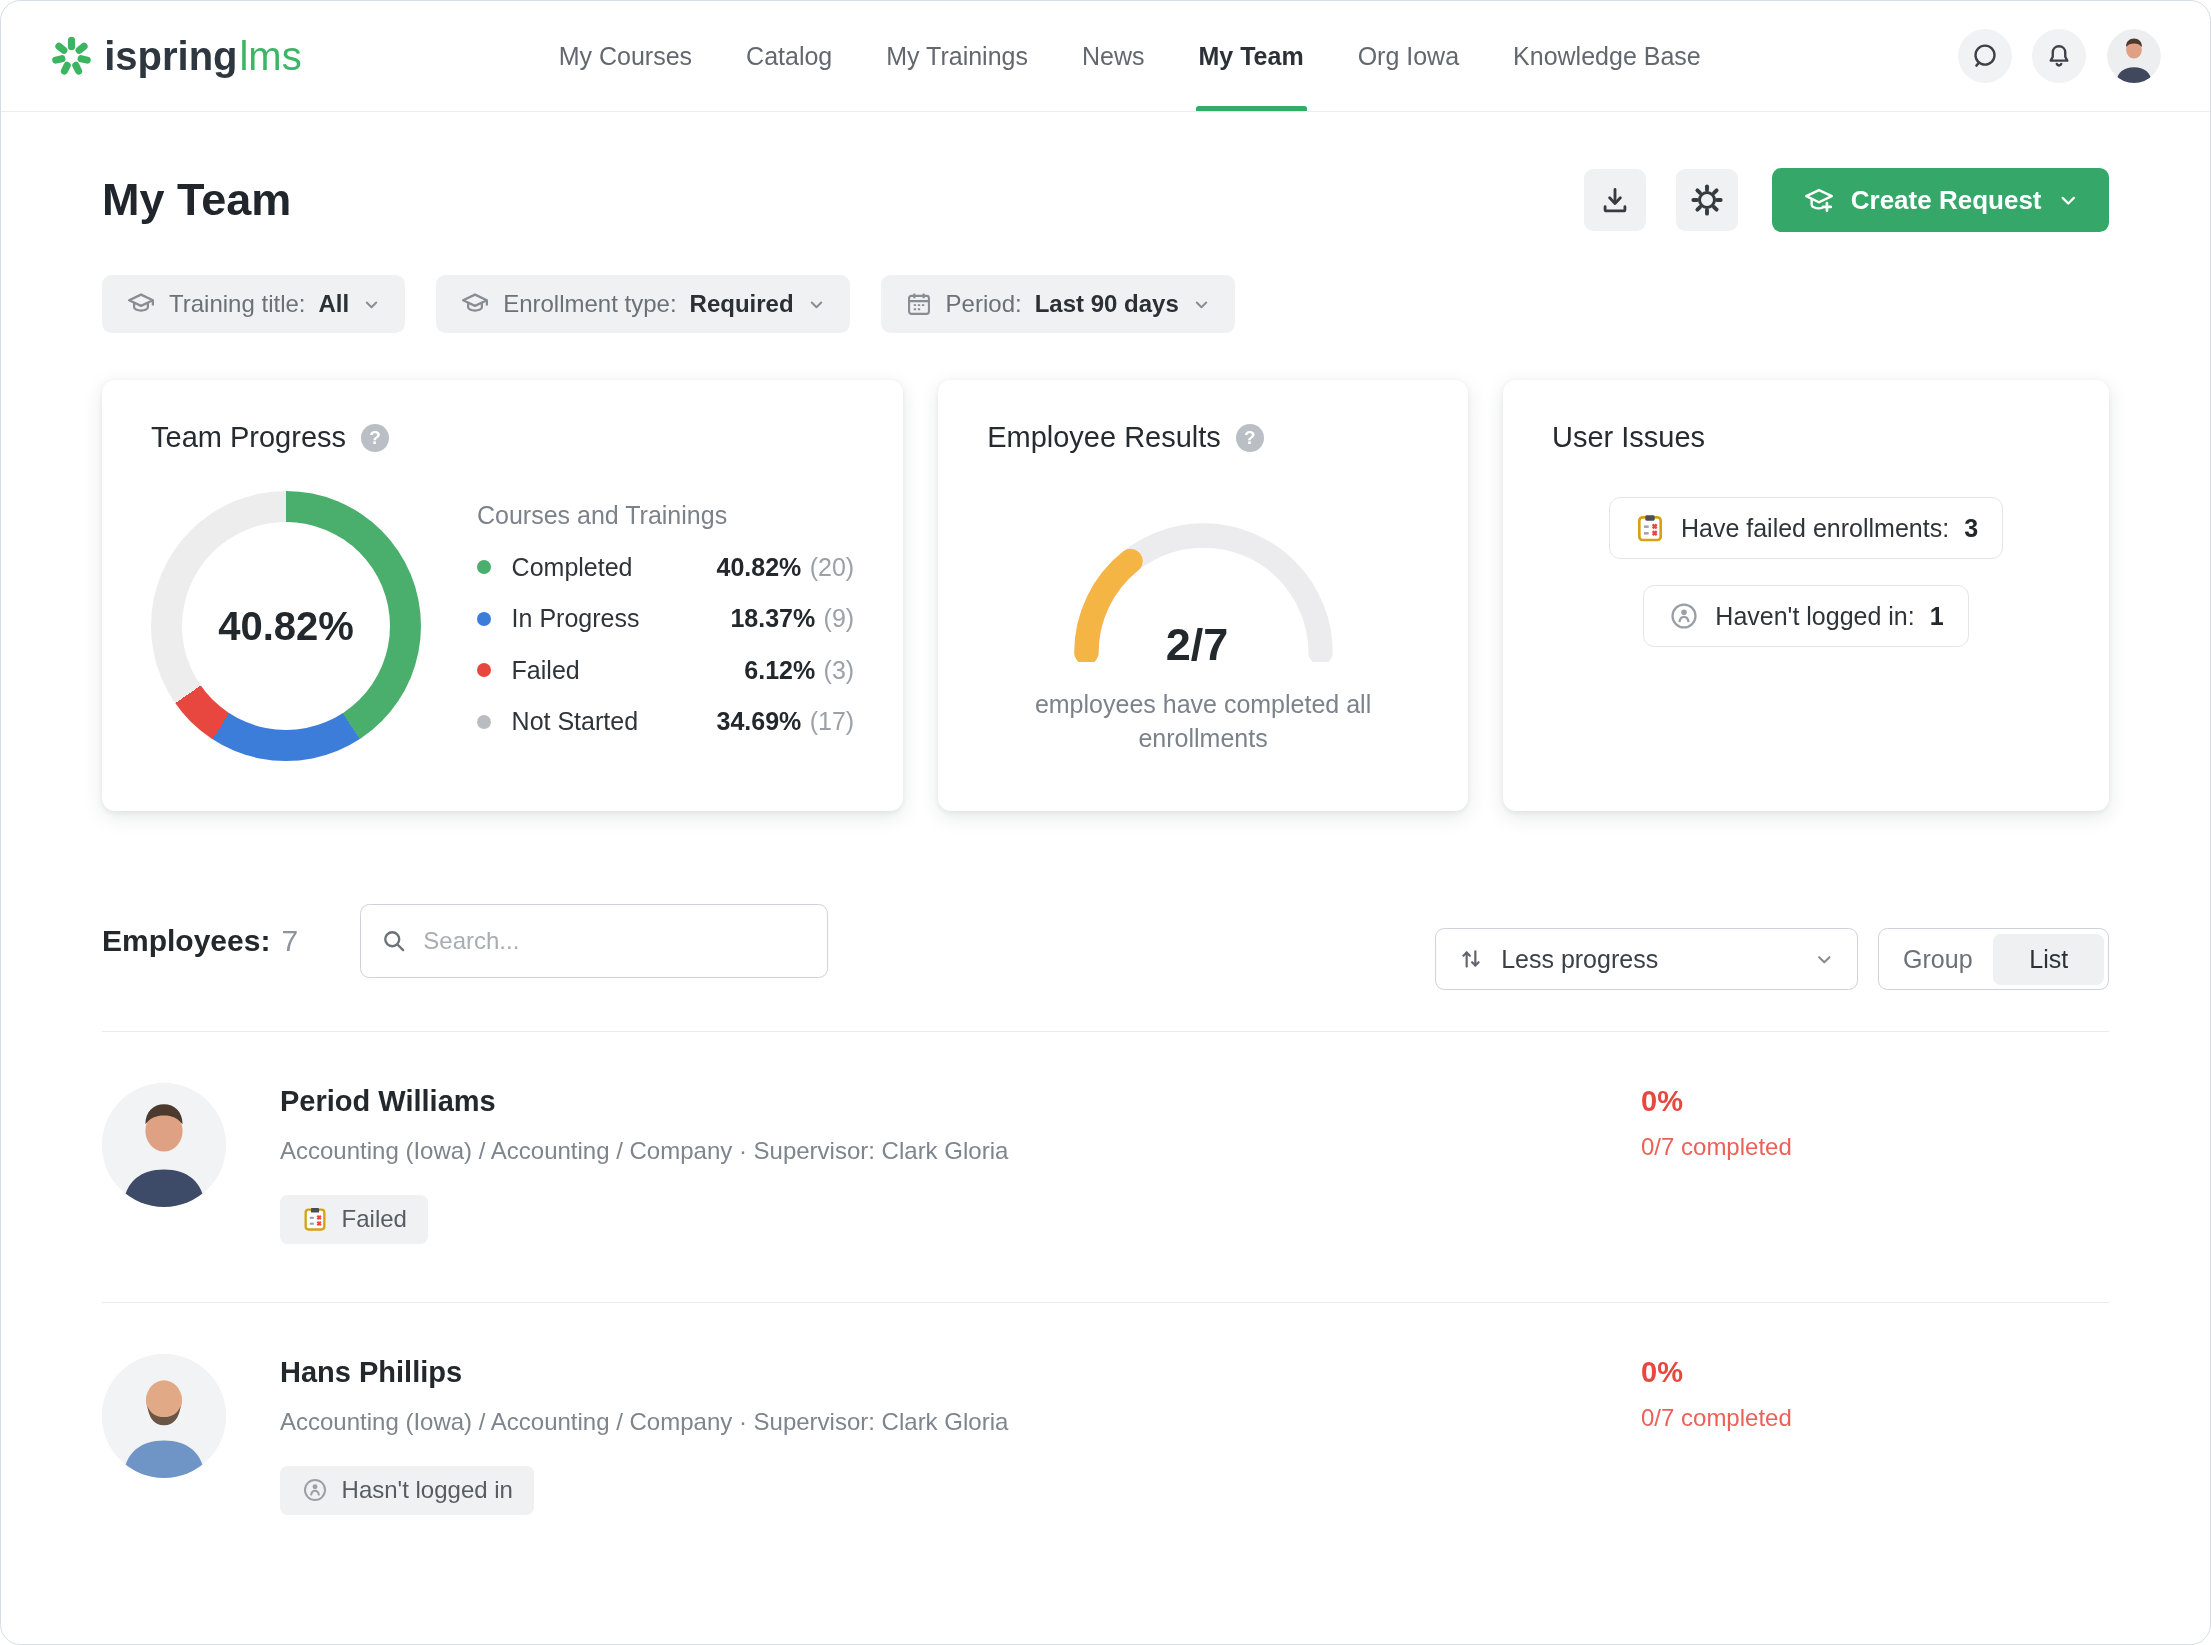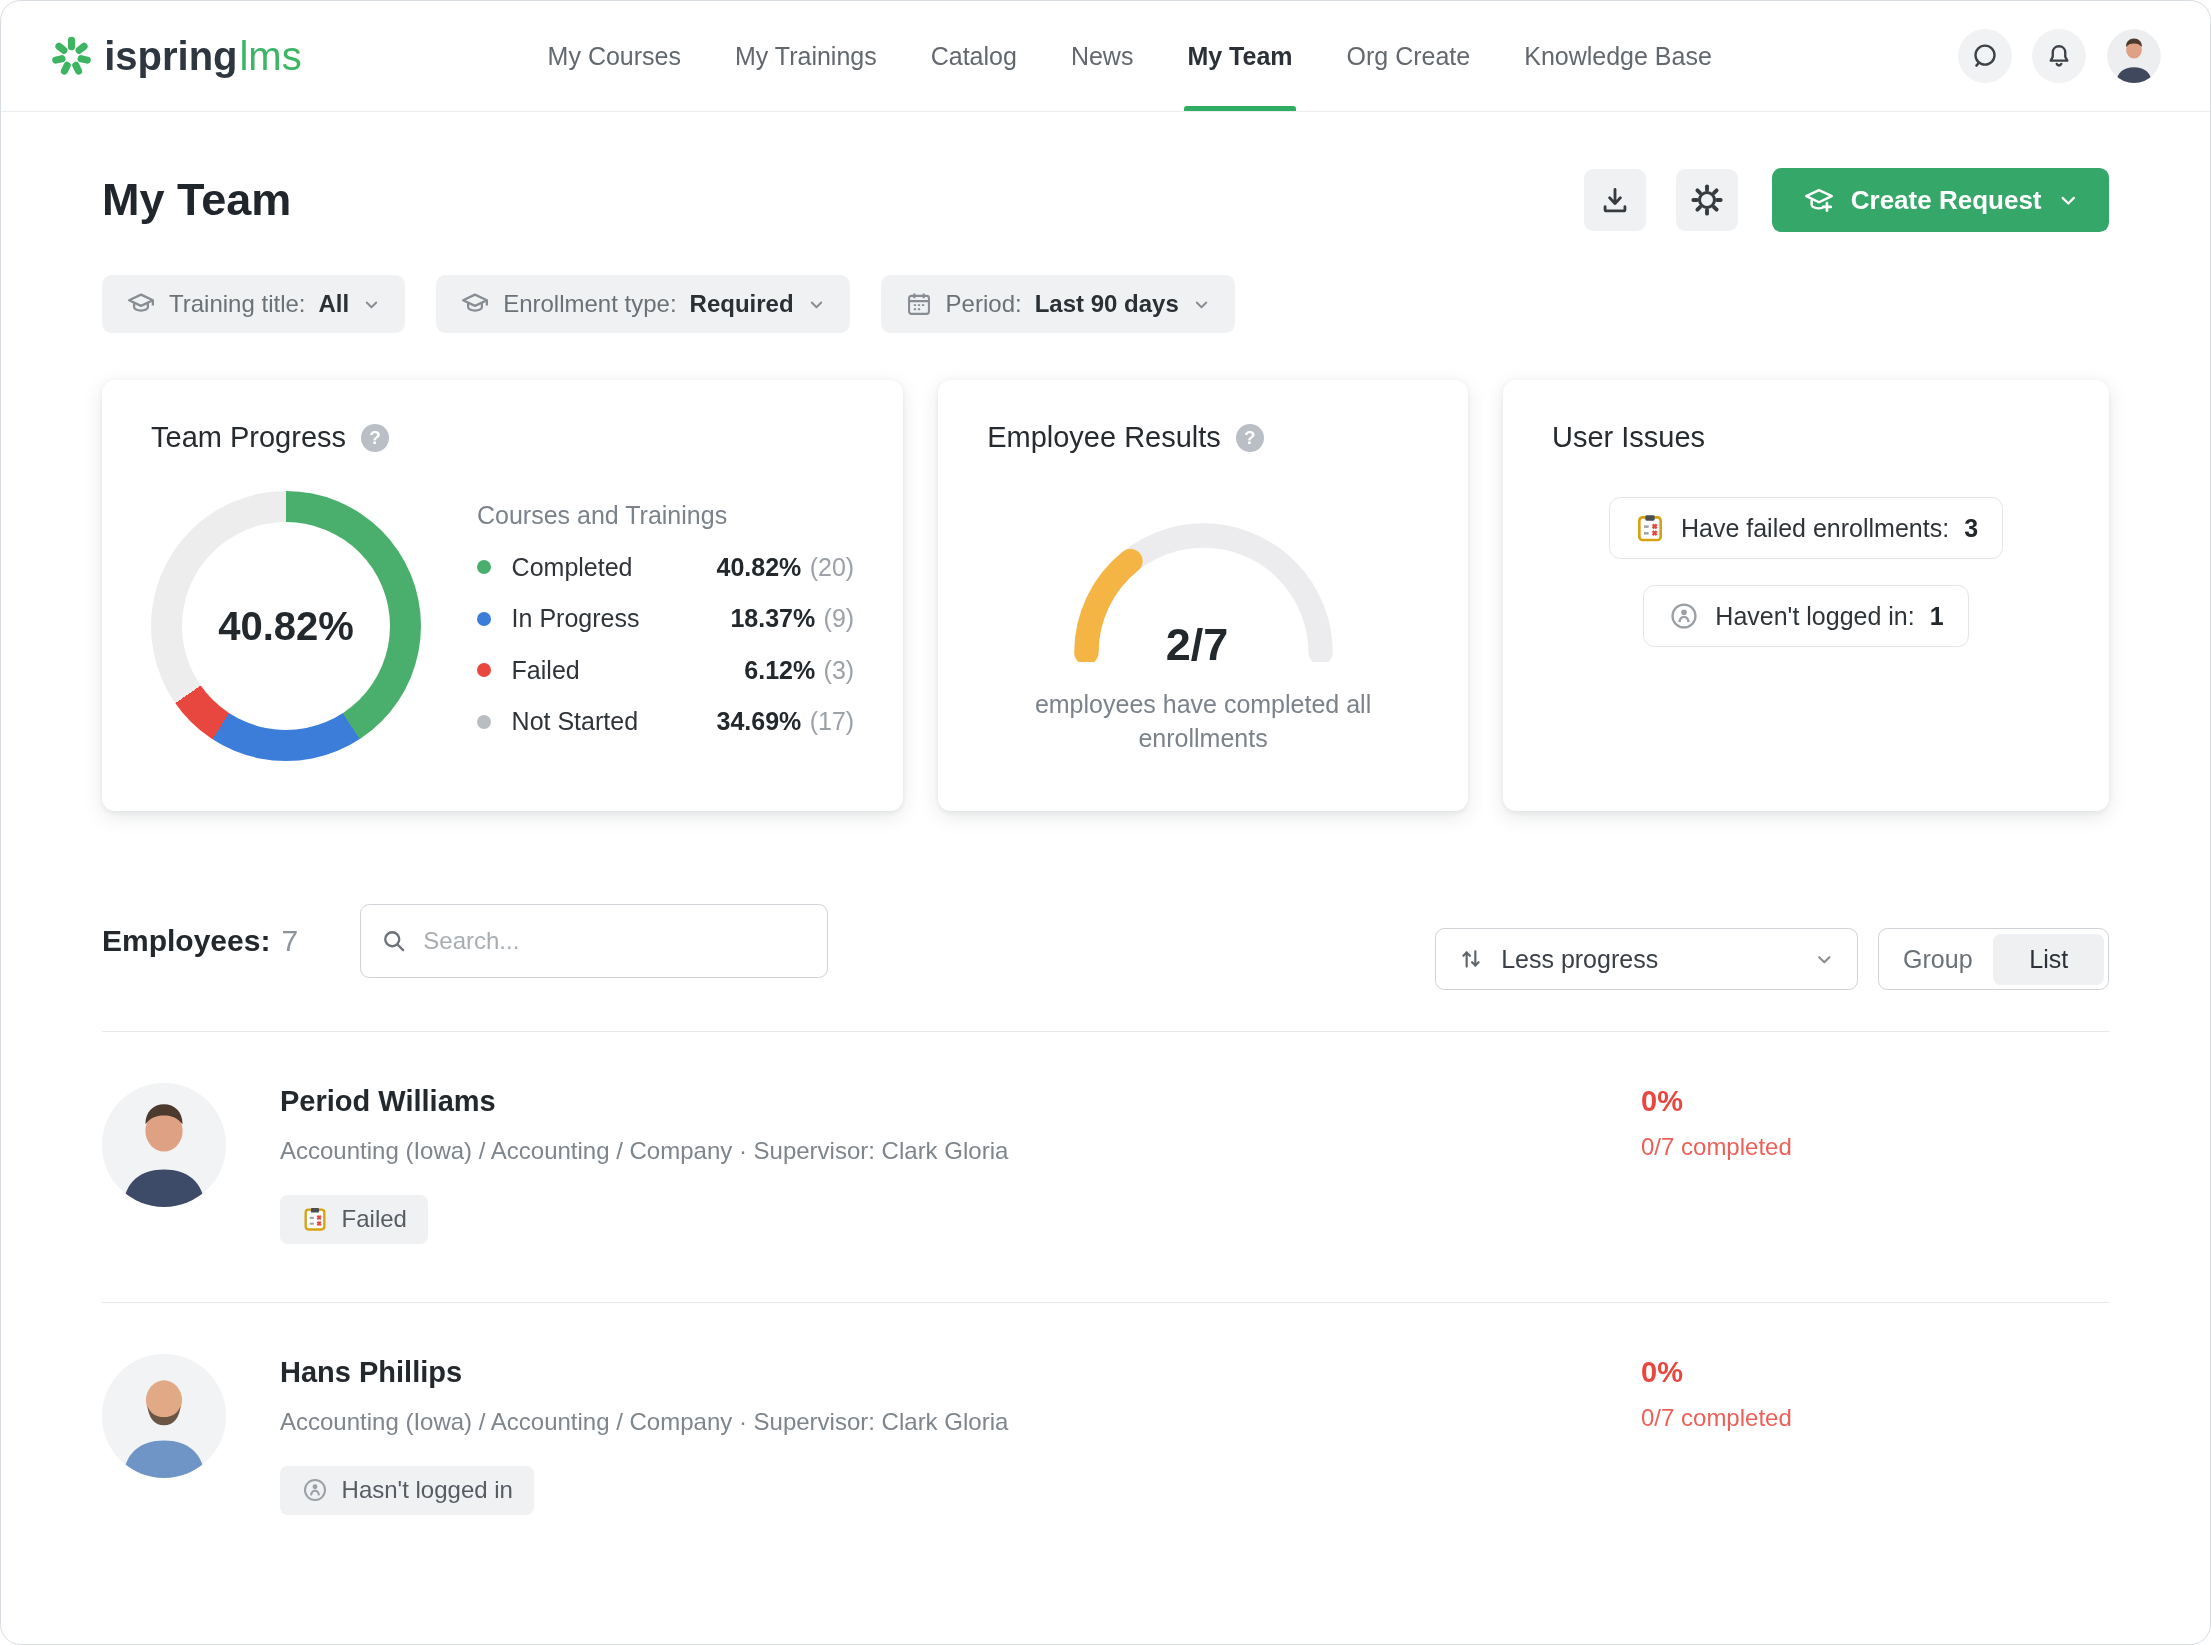--- a/index.html
+++ b/index.html
@@ -100,25 +100,25 @@
         <rect x="-4" y="-22" width="8" height="15" rx="4" transform="rotate(154)"></rect>
         <rect x="-4" y="-22" width="8" height="15" rx="4" transform="rotate(206)"></rect>
         <rect x="-4" y="-22" width="8" height="15" rx="4" transform="rotate(257)"></rect>
         <rect x="-4" y="-22" width="8" height="15" rx="4" transform="rotate(309)"></rect>
       </svg>
       <span><span class="logo-dark">ispring</span><span class="logo-green">lms</span></span>
     </div>
 
     <nav>
       <a class="nav-item">My Courses</a>
+      <a class="nav-item">Catalog</a>
       <a class="nav-item">My Trainings</a>
-      <a class="nav-item">Catalog</a>
       <a class="nav-item">News</a>
       <a class="nav-item active">My Team</a>
-      <a class="nav-item">Org Create</a>
+      <a class="nav-item">Org Iowa</a>
       <a class="nav-item">Knowledge Base</a>
     </nav>
 
     <div class="nav-icons">
       <button class="icon-circle">
         <svg width="30" height="30" viewBox="0 0 24 24" fill="none" stroke="#3c4248" stroke-width="1.9" stroke-linecap="round">
           <circle cx="12" cy="11.3" r="7.6"></circle>
             <path d="M7.2 17.3l-2.1 2.4"></path>
         </svg>
       </button>

